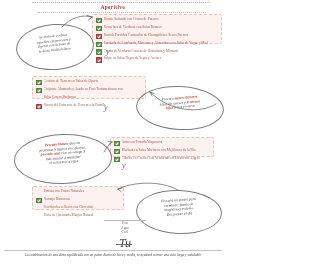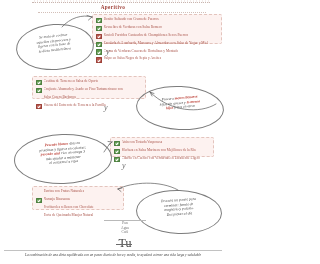--- a/index.html
+++ b/index.html
@@ -122,21 +122,21 @@
     position:absolute;left:104px;top:220px;width:42px;height:0;
     border-top:.8px solid #b9b9b9;
   }
   .bev{
     position:absolute;left:104px;top:221px;width:42px;
     text-align:center;font-size:3.6px;line-height:4.6px;color:#6f6f6f;
     font-family:"Liberation Serif", serif;
   }
   .bev-glyph{
     position:absolute;left:104px;top:236px;width:42px;text-align:center;
-    font-size:12px;color:#3f3f3f;
+    font-size:12px;color:#3f3f3f;font-style:italic;
     font-family:"Liberation Serif", serif;
   }
   .bev-underline{
     position:absolute;left:116px;top:244px;width:16px;height:0;
     border-top:.8px solid #6a6a6a;
   }
 
   
   .bottom-rule{
     position:absolute;left:4px;top:250px;width:218px;height:0;

